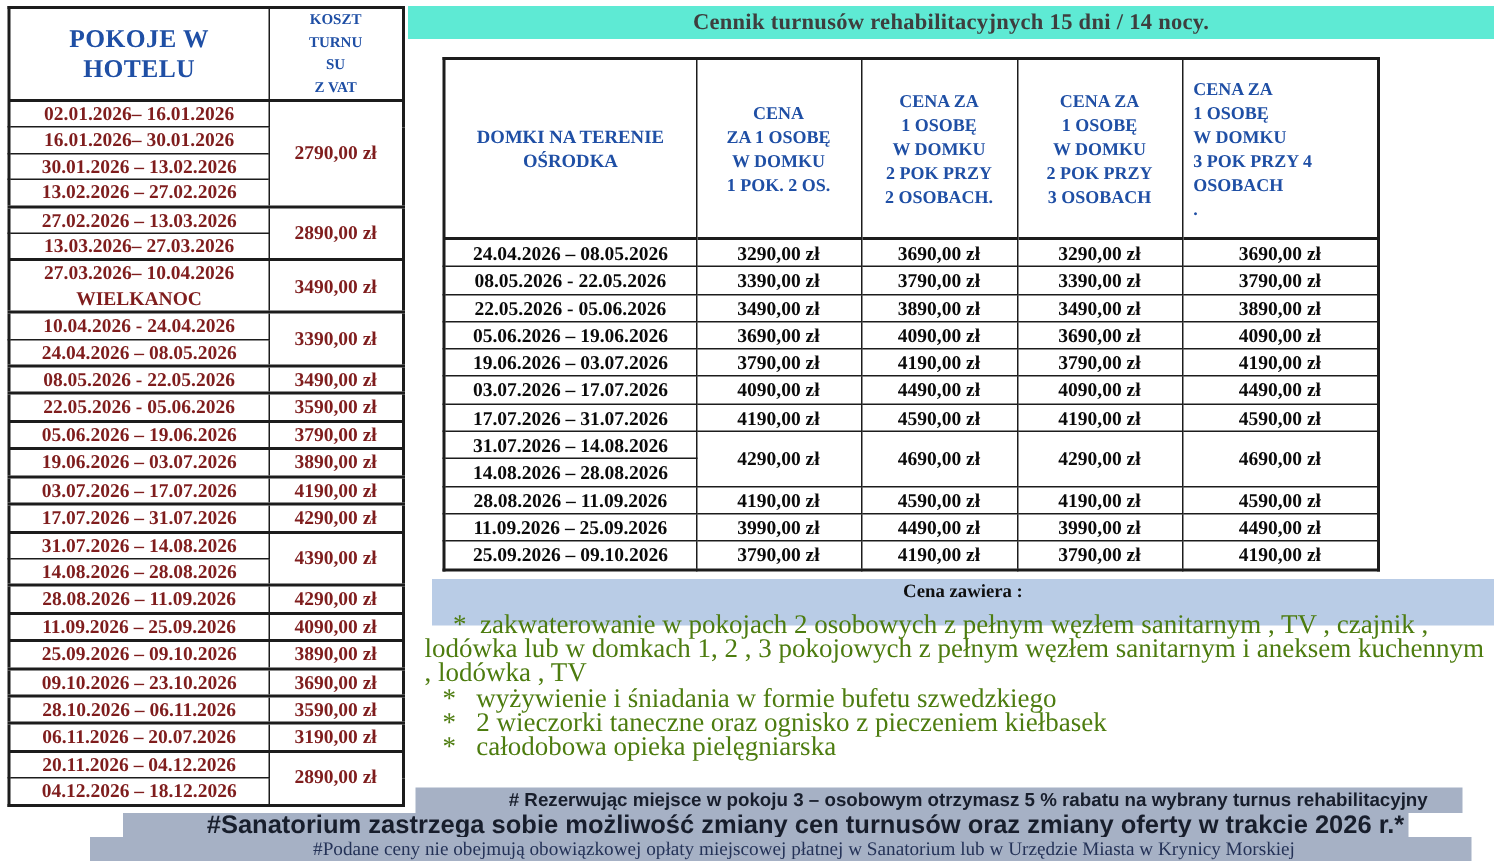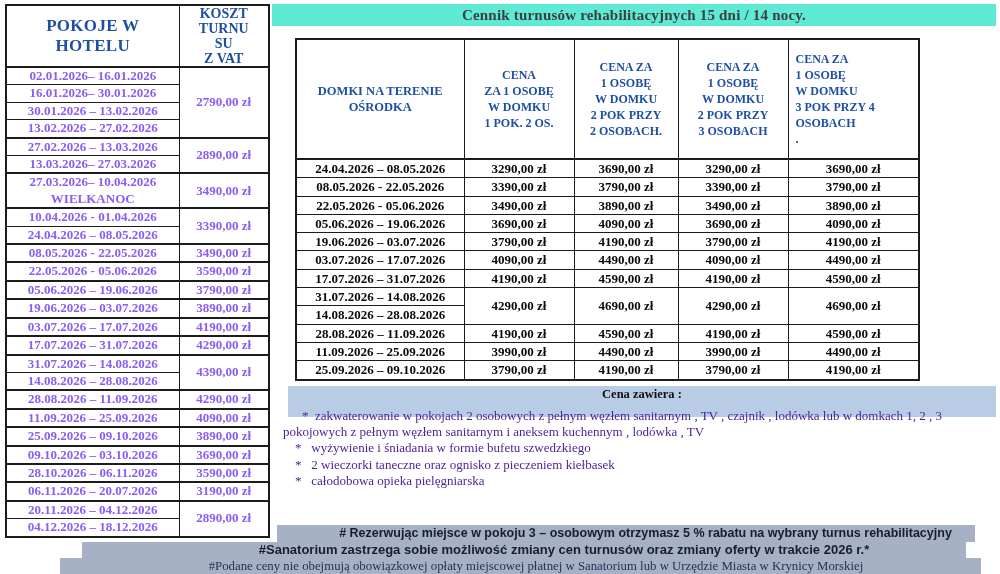--- a/index.html
+++ b/index.html
@@ -7,26 +7,26 @@
         font-family:"Liberation Serif",serif;}
 
   
   table{border-collapse:collapse;}
   .ltable{position:absolute;left:5px;top:4px;width:263px;table-layout:fixed;
           border:2px solid #1c1c1c;}
   .ltable th,.ltable td{border:1px solid #1c1c1c;padding:0;}
   .ltable th{color:#1f4fa5;font-weight:bold;text-align:center;vertical-align:middle;
              white-space:pre-line;}
   .ltable .h-rooms{font-size:17px;letter-spacing:.3px;}
-  .ltable .h-cost{font-size:14px;line-height:15px;}
+  .ltable .h-cost{font-size:10px;line-height:15px;}
   .ltable thead th{height:60px;border-bottom:2px solid #1c1c1c;}
   .ltable col.c-date{width:173px;}
   .ltable col.c-price{width:90px;}
   .ltable td{font-weight:bold;font-size:13px;line-height:16.4px;text-align:center;
-             color:#8b5cf6;white-space:pre-line;}
+             color:#7f1d1d;white-space:pre-line;}
   .ltable tr.gtop td{border-top:2px solid #1c1c1c;}
   .ltable td.price-cell{font-size:13px;vertical-align:middle;}
 
   
   .title-band{position:absolute;left:272px;top:4px;width:724px;height:22px;
               background:#5eead4;color:#3e3e3e;font-weight:bold;font-size:15px;
               line-height:22px;text-align:center;letter-spacing:.2px;}
 
   
   .rtable{position:absolute;left:295px;top:38px;width:623px;table-layout:fixed;
@@ -40,33 +40,33 @@
   .rtable col.rc1{width:168px;} .rtable col.rc2{width:110px;}
   .rtable col.rc3{width:104px;} .rtable col.rc4{width:110px;}
   .rtable col.rc5{width:131px;}
   .rtable td{font-weight:bold;font-size:13px;line-height:17.3px;text-align:center;
              color:#0a0a0a;vertical-align:middle;white-space:pre-line;}
 
   
   .cena-band{position:absolute;left:288px;top:386px;width:708px;height:31px;
              background:#b9cce6;color:#101010;font-weight:bold;font-size:12.5px;
              line-height:16px;text-align:center;}
-  .includes{position:absolute;left:283px;top:408px;width:714px;color:#4c1d95;
-            font-size:13px;line-height:16.2px;}
+  .includes{position:absolute;left:283px;top:408px;width:714px;color:#4d7c0f;
+            font-size:18px;line-height:16.2px;}
   .inc-item{white-space:pre-wrap;padding-left:12px;}
   .inc-item.inc-first{padding-left:0;text-indent:19px;}
 
   
   .note{position:absolute;background:#a6b1c5;text-align:center;}
   .note1{left:277px;top:525px;width:719px;height:17px;color:#181e2c;
          font-family:"Liberation Sans",sans-serif;font-weight:bold;font-size:12.5px;
          line-height:17px;padding-left:39px;width:659px;}
   .note2{left:82px;top:542px;width:804px;height:16px;color:#181e2c;
-         font-family:"Liberation Sans",sans-serif;font-weight:bold;font-size:13px;
-         line-height:16px;padding-left:80px;}
+         font-family:"Liberation Sans",sans-serif;font-weight:bold;font-size:17px;
+         line-height:16px;padding-left:53px;}
   .note3{left:60px;top:558px;width:890px;height:16px;color:#243257;
          font-family:"Liberation Serif",serif;font-size:12.8px;line-height:16px;
          padding-left:31px;}
 </style>
 </head>
 <body>
 
 <div class="page">
 
   <table class="ltable">
@@ -103,21 +103,21 @@
         </tr>
         <tr>
           <td class="date-cell">13.03.2026– 27.03.2026</td>
         </tr>
         <tr class="gtop">
           <td class="date-cell">27.03.2026– 10.04.2026
 WIELKANOC</td>
           <td class="price-cell" rowspan="1">3490,00 zł</td>
         </tr>
         <tr class="gtop">
-          <td class="date-cell">10.04.2026 - 01.04.2026</td>
+          <td class="date-cell">10.04.2026 - 24.04.2026</td>
           <td class="price-cell" rowspan="2">3390,00 zł</td>
         </tr>
         <tr>
           <td class="date-cell">24.04.2026 – 08.05.2026</td>
         </tr>
         <tr class="gtop">
           <td class="date-cell">08.05.2026 - 22.05.2026</td>
           <td class="price-cell" rowspan="1">3490,00 zł</td>
         </tr>
         <tr class="gtop">
@@ -153,21 +153,21 @@
         </tr>
         <tr class="gtop">
           <td class="date-cell">11.09.2026 – 25.09.2026</td>
           <td class="price-cell" rowspan="1">4090,00 zł</td>
         </tr>
         <tr class="gtop">
           <td class="date-cell">25.09.2026 – 09.10.2026</td>
           <td class="price-cell" rowspan="1">3890,00 zł</td>
         </tr>
         <tr class="gtop">
-          <td class="date-cell">09.10.2026 – 03.10.2026</td>
+          <td class="date-cell">09.10.2026 – 23.10.2026</td>
           <td class="price-cell" rowspan="1">3690,00 zł</td>
         </tr>
         <tr class="gtop">
           <td class="date-cell">28.10.2026 – 06.11.2026</td>
           <td class="price-cell" rowspan="1">3590,00 zł</td>
         </tr>
         <tr class="gtop">
           <td class="date-cell">06.11.2026 – 20.07.2026</td>
           <td class="price-cell" rowspan="1">3190,00 zł</td>
         </tr>

